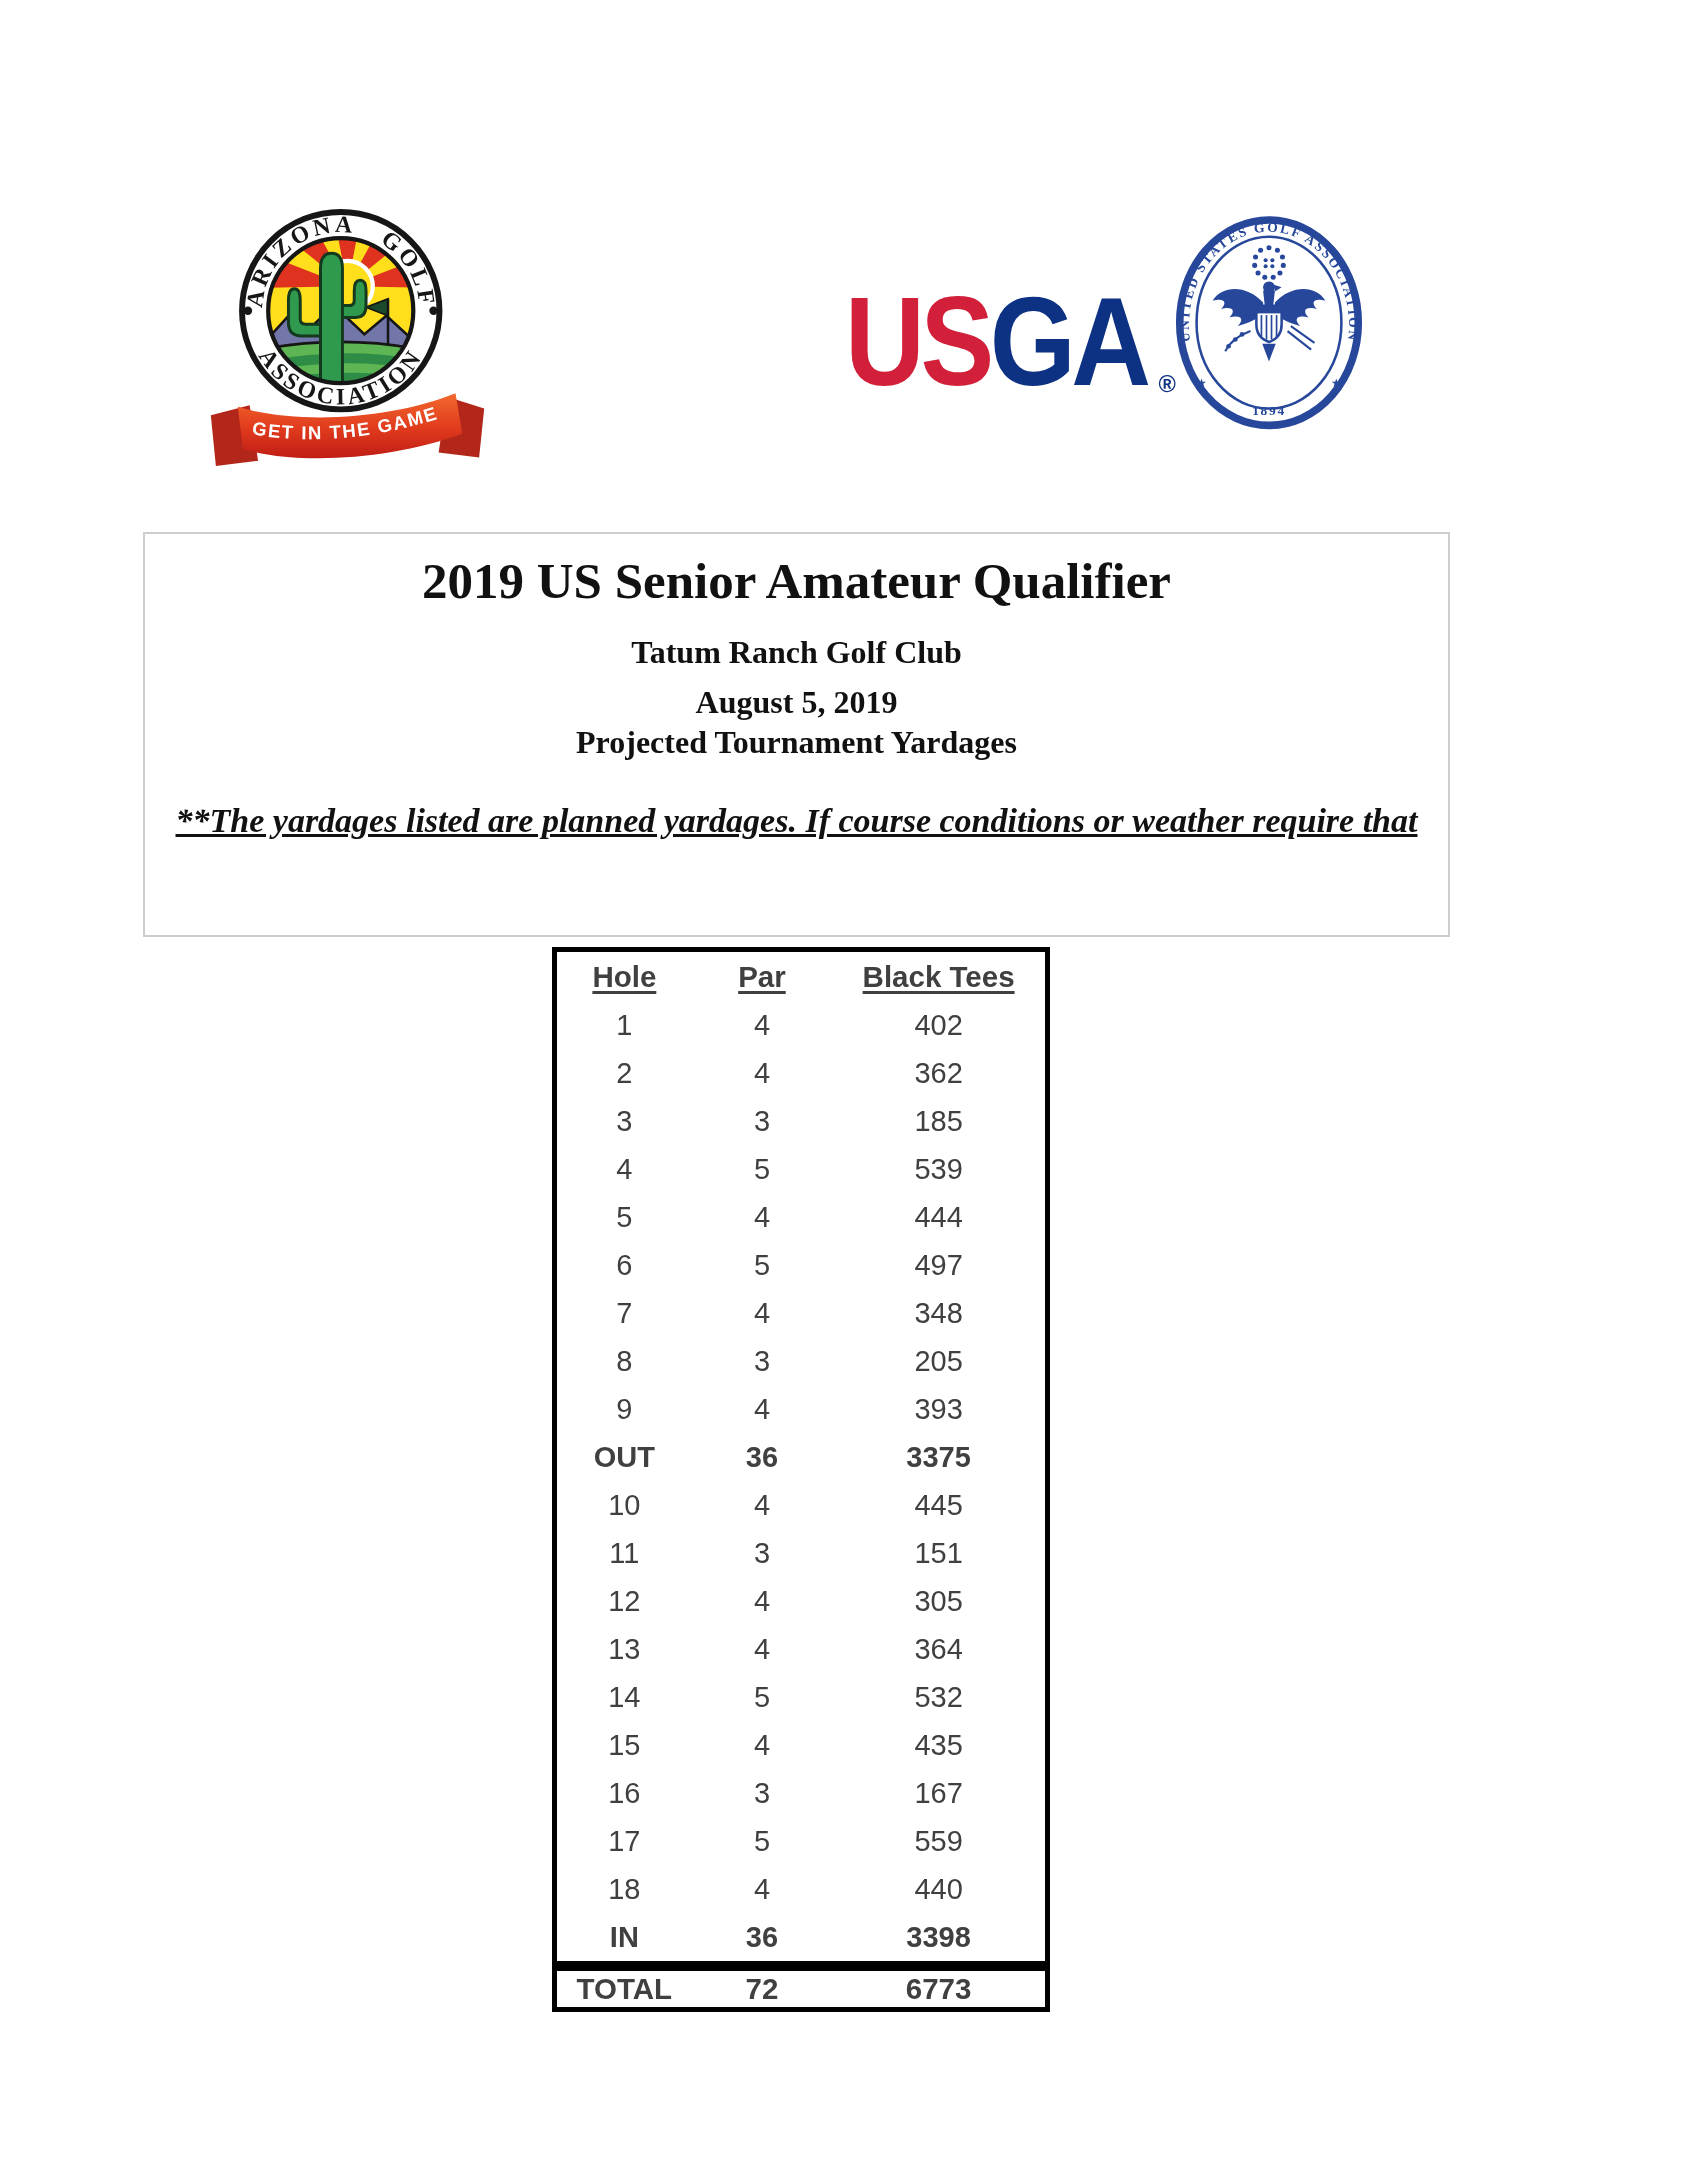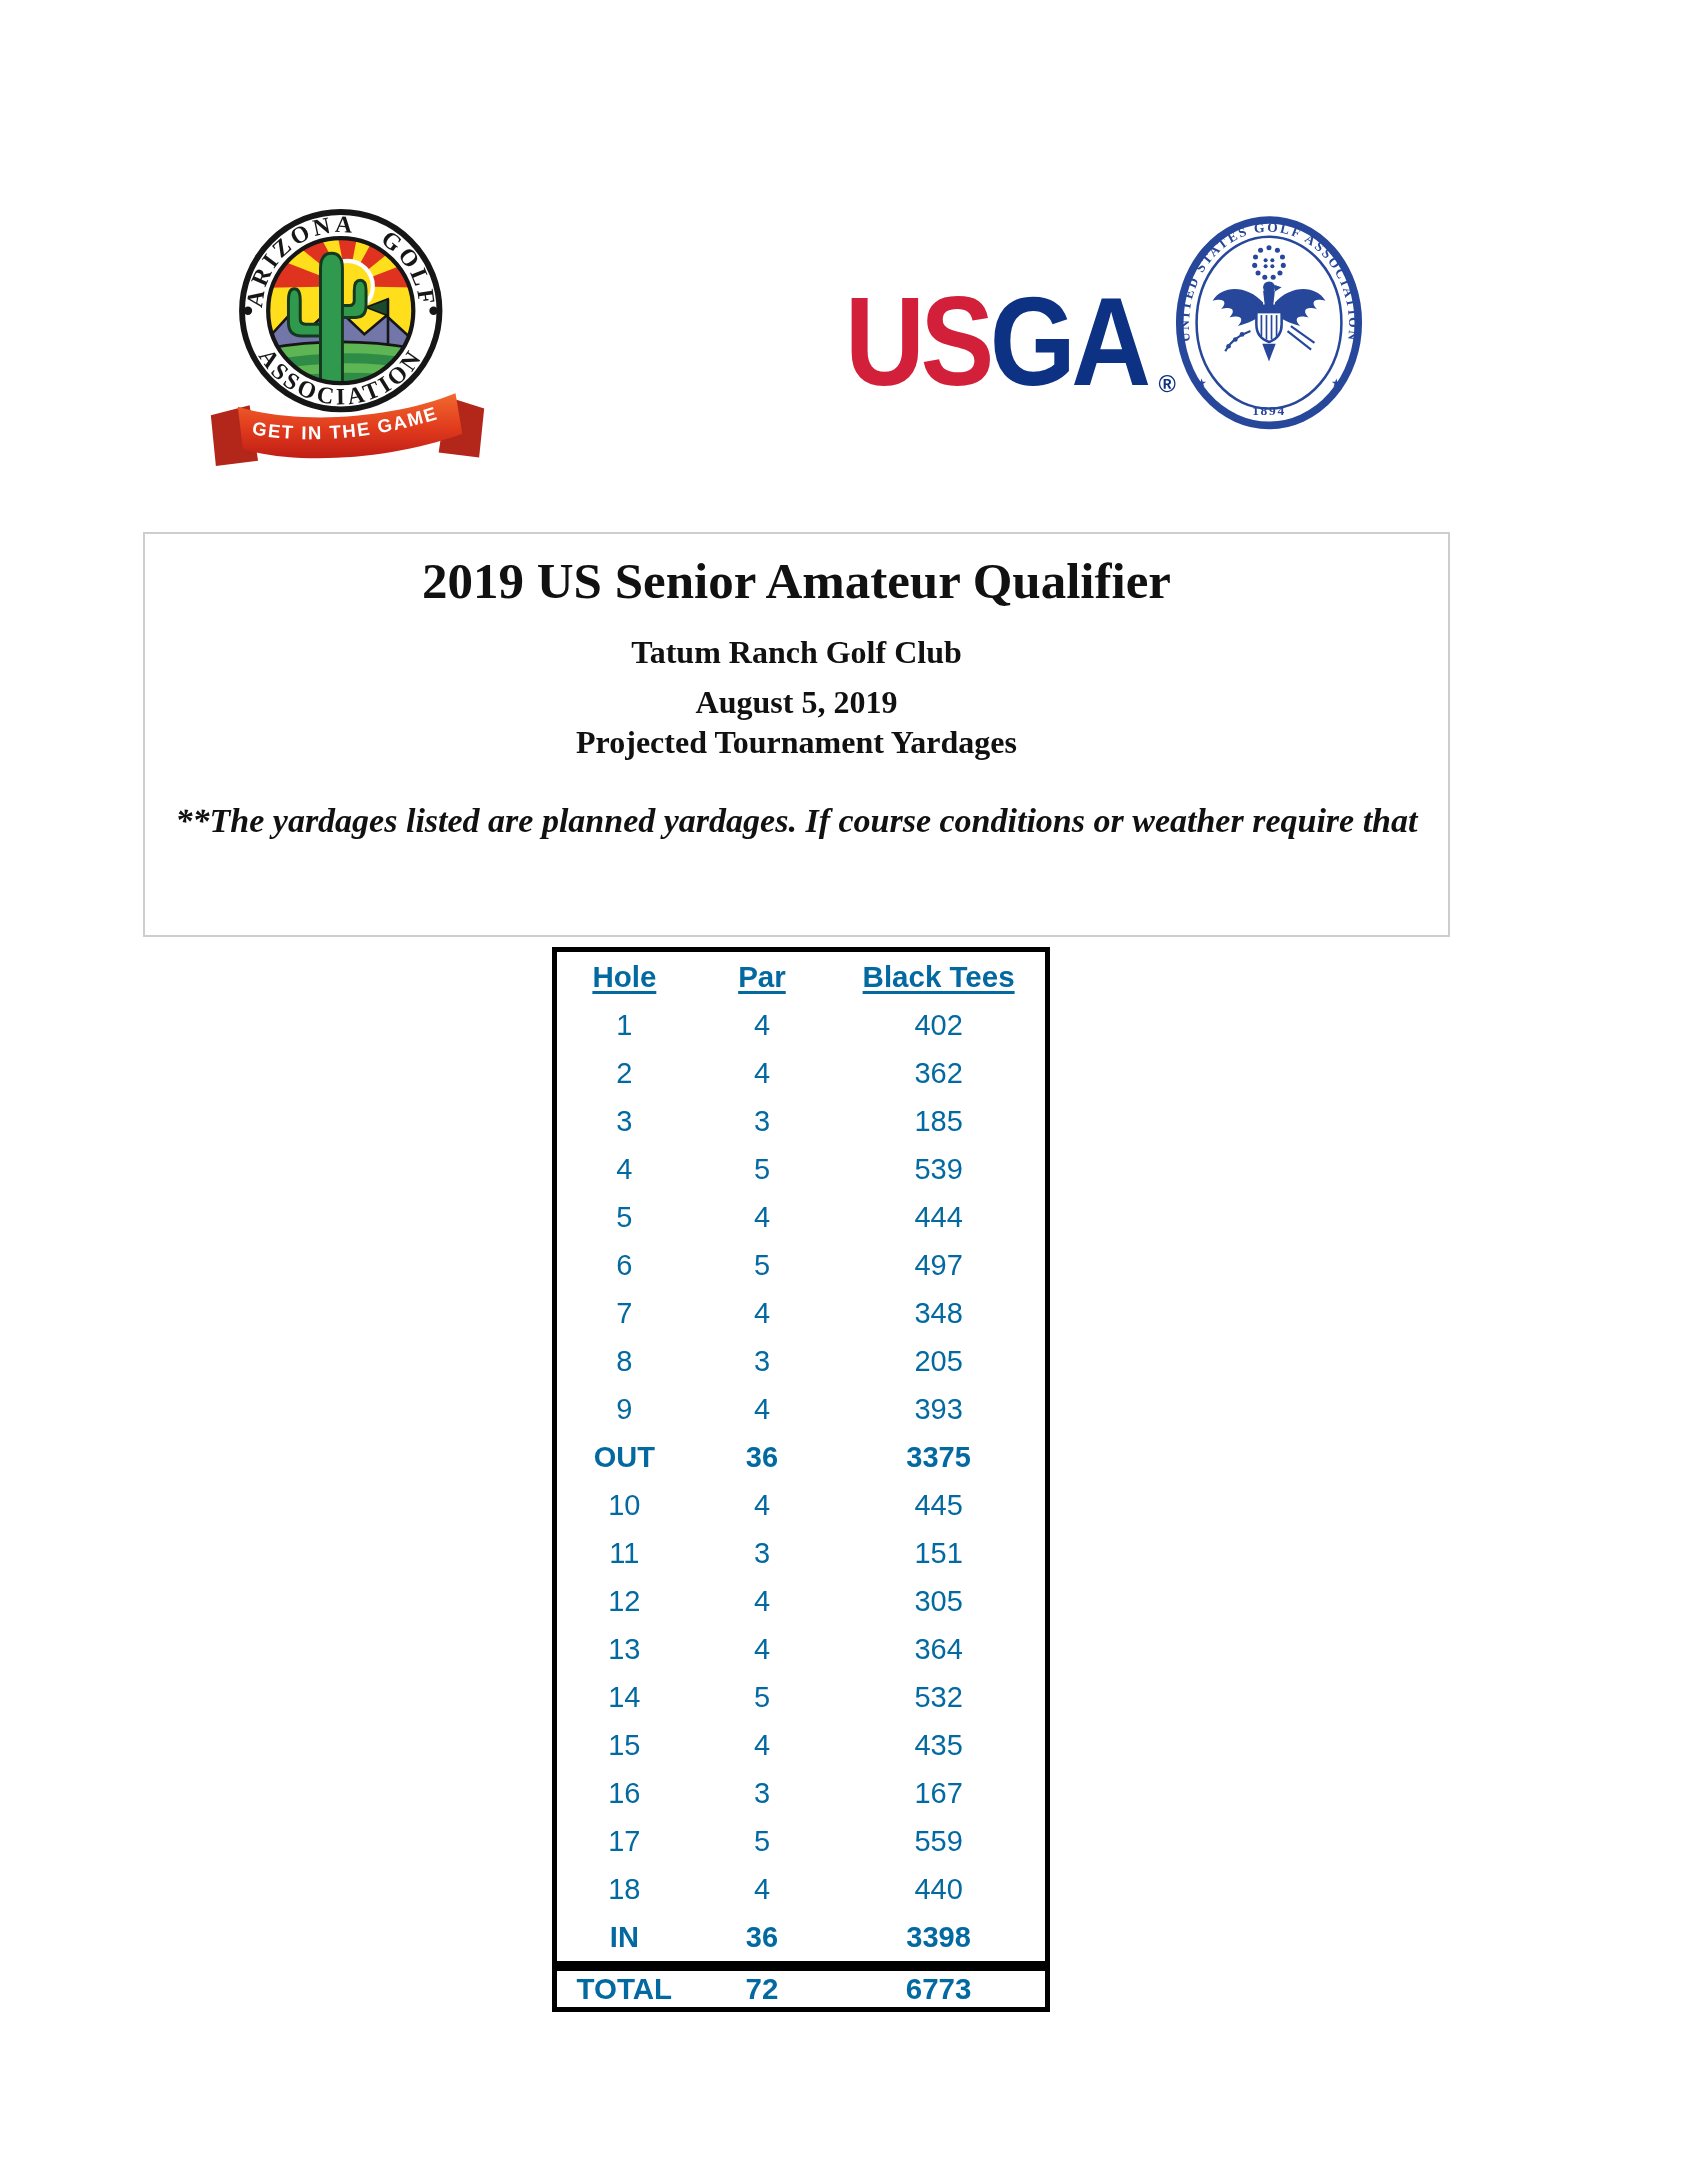--- a/index.html
+++ b/index.html
@@ -29,25 +29,25 @@
            letter-spacing:2.5px;fill:var(--usga-seal_blue);}
   .seal-year{font-family:"Liberation Serif",serif;font-weight:bold;font-size:16px;
            letter-spacing:2px;fill:var(--usga-seal_blue);}
 
   
   .header-box{position:absolute;left:143px;top:532px;width:1307px;height:405px;
         border:2.5px solid #cdcdcd;box-sizing:border-box;text-align:center;background:#fff;}
   .title{font-size:51px;font-weight:bold;line-height:57px;margin:18.6px 0 22px 0;}
   .sub{font-size:32px;font-weight:bold;line-height:40px;}
   .sub-first{margin-bottom:10px;}
-  .disclaimer{font-size:34px;font-weight:bold;font-style:italic;line-height:47px;margin:35px 17px 0 17px;}
+  .disclaimer{font-size:34px;font-weight:bold;font-style:italic;line-height:47px;margin:35px 17px 0 17px;text-decoration:underline;}
 
   
   .table-wrap{position:absolute;left:552px;top:947px;width:498px;
-        font-family:"Liberation Sans",sans-serif;color:#0369a1;}
+        font-family:"Liberation Sans",sans-serif;color:#404040;}
   .main-box{border:5.9px solid #000;box-sizing:border-box;background:#fff;}
   .total-box{border:5.9px solid #000;box-sizing:border-box;background:#fff;}
   .trow,.thead-row{display:grid;grid-template-columns:27.6% 28.8% 43.6%;align-items:center;}
   .thead-row{height:49px;font-weight:bold;font-size:29.5px;}
   .thead-row .cell{text-align:center;text-decoration:underline;
         text-decoration-thickness:2.5px;text-underline-offset:4.2px;}
   .trow{height:48px;font-size:29px;}
   .trow .cell{text-align:center;}
   .trow.bold{font-weight:bold;}
   .total-box .trow{height:36px;font-weight:bold;font-size:29.5px;}

